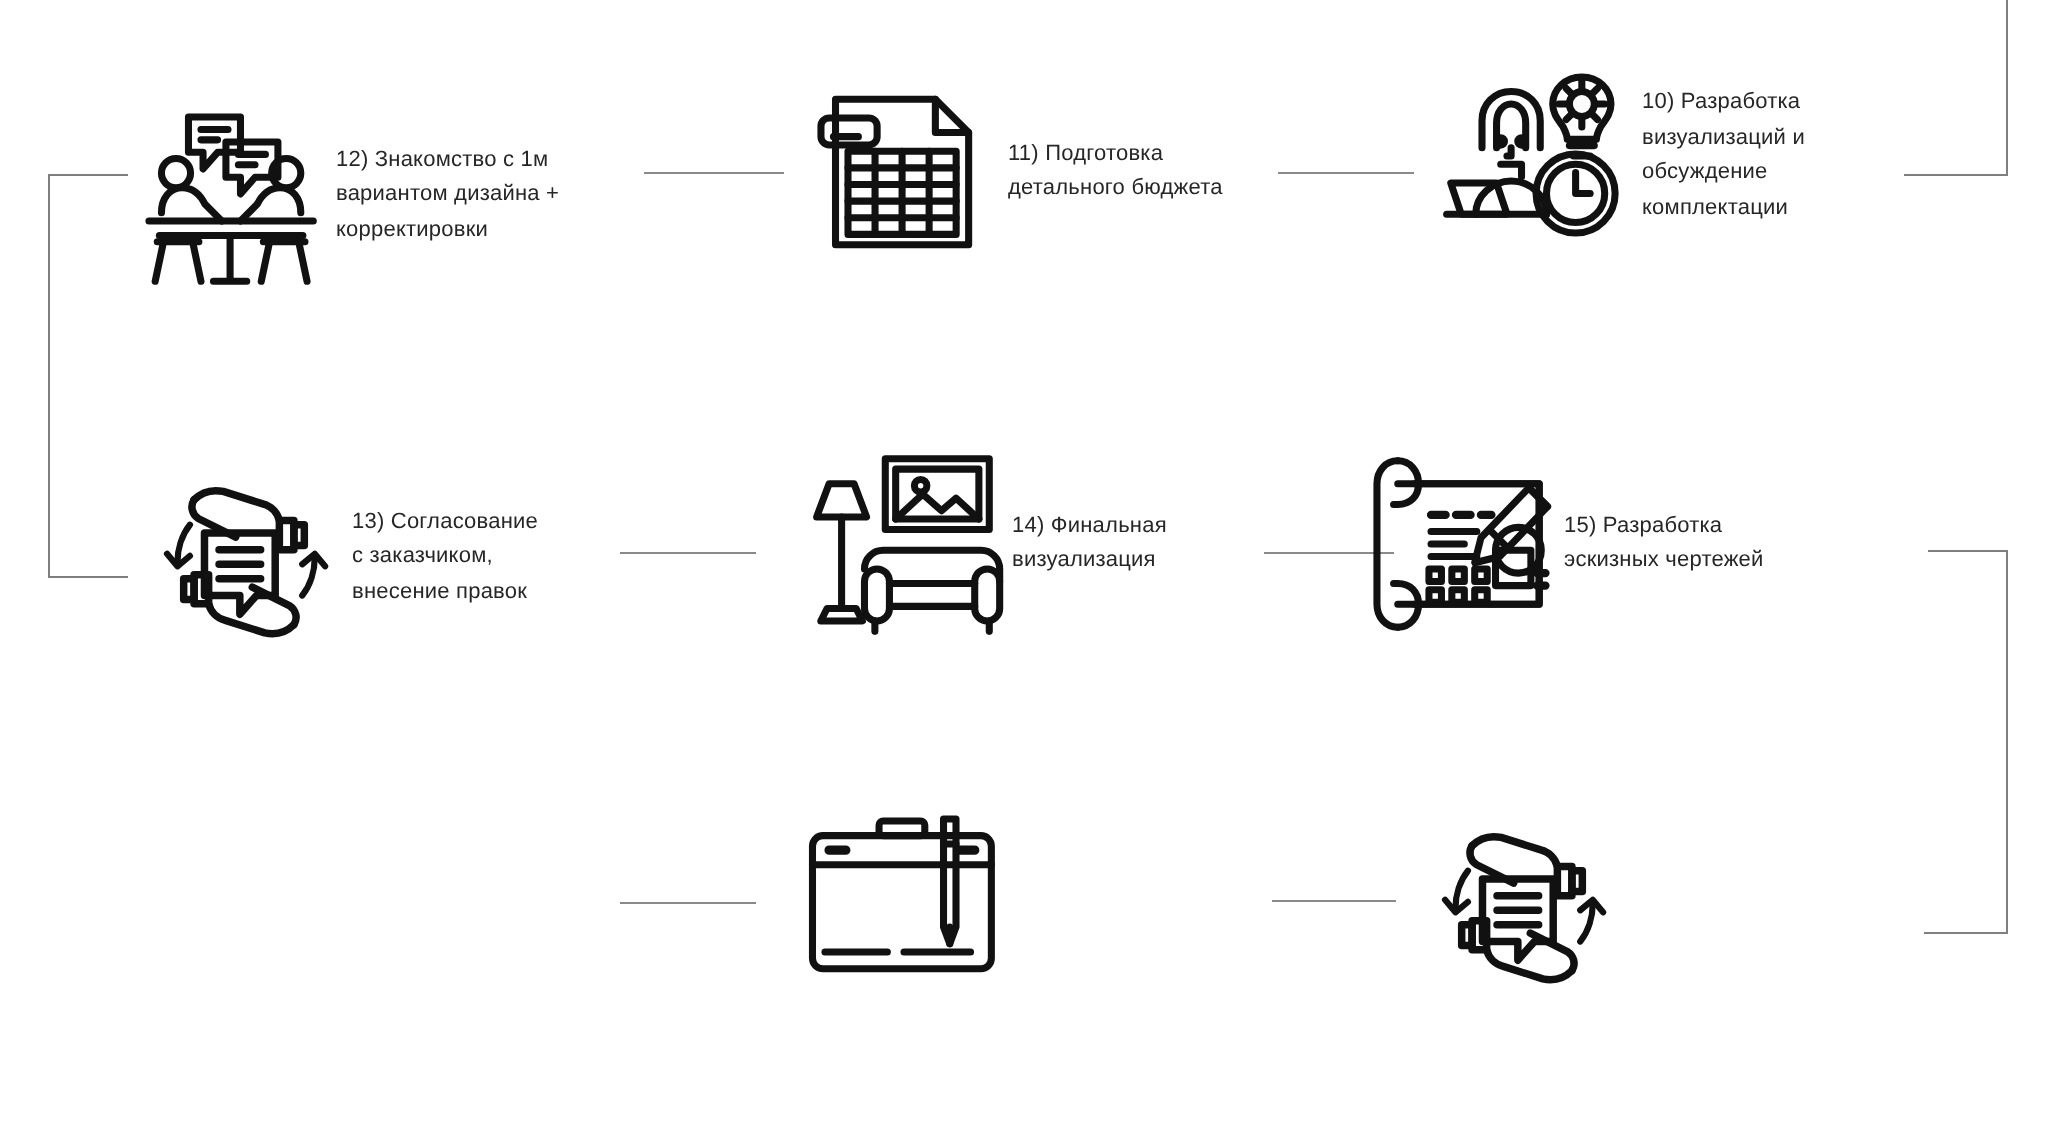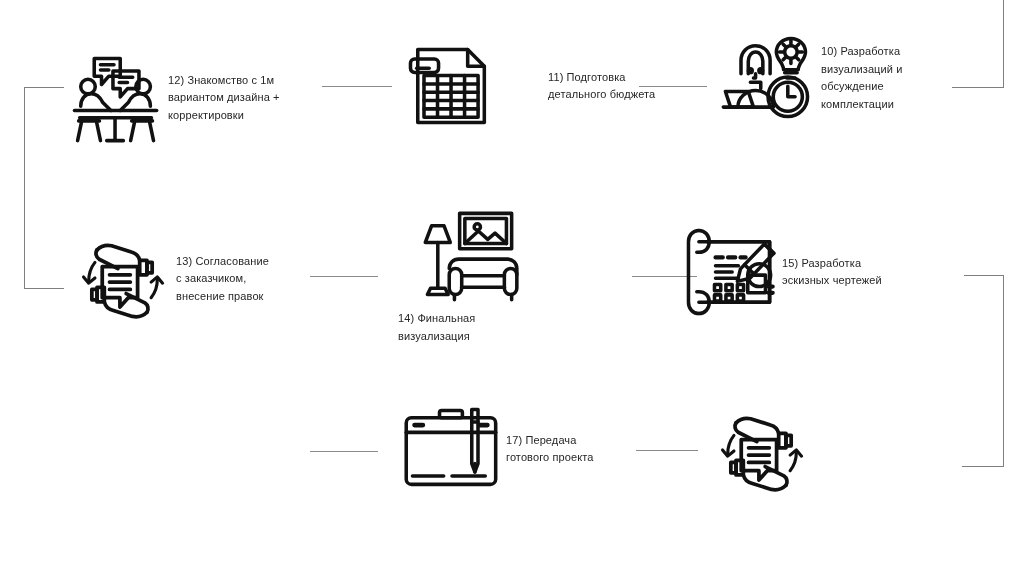--- a/index.html
+++ b/index.html
@@ -109,21 +109,21 @@
         <path d="M16 72h20M19 72l-4 19M33 72l4 19"></path>
 
         <path d="M67 72h20M70 72l-4 19M84 72l4 19"></path>
       </svg>
     </div>
     <div class="step-label lbl-w170">12) Знакомство с 1м
 вариантом дизайна +
 корректировки</div>
   </div>
 
-  <div class="step" style="left:396px; top:32px;gap:44px;">
+  <div class="step" style="left:396px; top:32px;">
     <div class="step-icon">
       <svg viewBox="0 0 100 100" fill="none" stroke="#111" stroke-width="3.4" stroke-linecap="round" stroke-linejoin="round">
 
         <path d="M19 15h48l16 16v54H19z"></path>
         <path d="M67 15v16h16"></path>
 
         <rect x="12" y="24" width="27" height="13" rx="4"></rect>
         <path d="M18 33h12"></path>
 
         <rect x="25" y="40" width="52" height="40"></rect>
@@ -190,21 +190,21 @@
         <path d="M13 48l5 6 6-5" stroke-width="3"></path>
         <path d="M78 68c4-5 6-12 6-18" stroke-width="3"></path>
         <path d="M89 54l-5-6-6 5" stroke-width="3"></path>
       </svg>
     </div>
     <div class="step-label lbl-w140">13) Согласование
 с заказчиком,
 внесение правок</div>
   </div>
 
-  <div class="step" style="left:398px; top:202px;flex-direction:column;">
+  <div class="step" style="left:398px; top:218px;">
     <div class="step-icon">
       <svg viewBox="0 0 100 100" fill="none" stroke="#111" stroke-width="3.4" stroke-linecap="round" stroke-linejoin="round">
 
         <path d="M8 37l6-16h12l6 16z"></path>
         <path d="M20 37v44"></path>
         <path d="M13 81h14l3 6H10z"></path>
 
         <rect x="41" y="9" width="50" height="34"></rect>
         <rect x="46" y="14" width="40" height="24"></rect>
         <circle cx="58" cy="22" r="3"></circle>
@@ -269,22 +269,20 @@
 
         <path d="M14 27h8M76 27h8" stroke-width="4.5"></path>
 
         <path d="M12 76h30M50 76h32"></path>
 
         <path d="M69 12h6v52l-3 8-3-8z"></path>
         <path d="M69 24h6"></path>
         <path d="M72 64v8"></path>
       </svg>
     </div>
-    <div class="step-label lbl-w140">17) Передача
-готового проекта</div>
   </div>
 
   <div class="step" style="left:707px; top:398px;">
     <div class="step-icon">
       <svg viewBox="0 0 100 100" fill="none" stroke="#111" stroke-width="3.6" stroke-linecap="round" stroke-linejoin="round">
         <path d="M31 38h34v30h-9l-8 9v-9h-17z"></path>
         <path d="M38 46h20M38 53h20M38 60h20"></path>
         <path d="M26 22c4-4 9-5 14-4l19 6c4 1 7 4 8 8"></path>
         <path d="M26 22c-2 3-1 7 2 9l18 9"></path>
         <path d="M67 32h7v14h-7z"></path>

